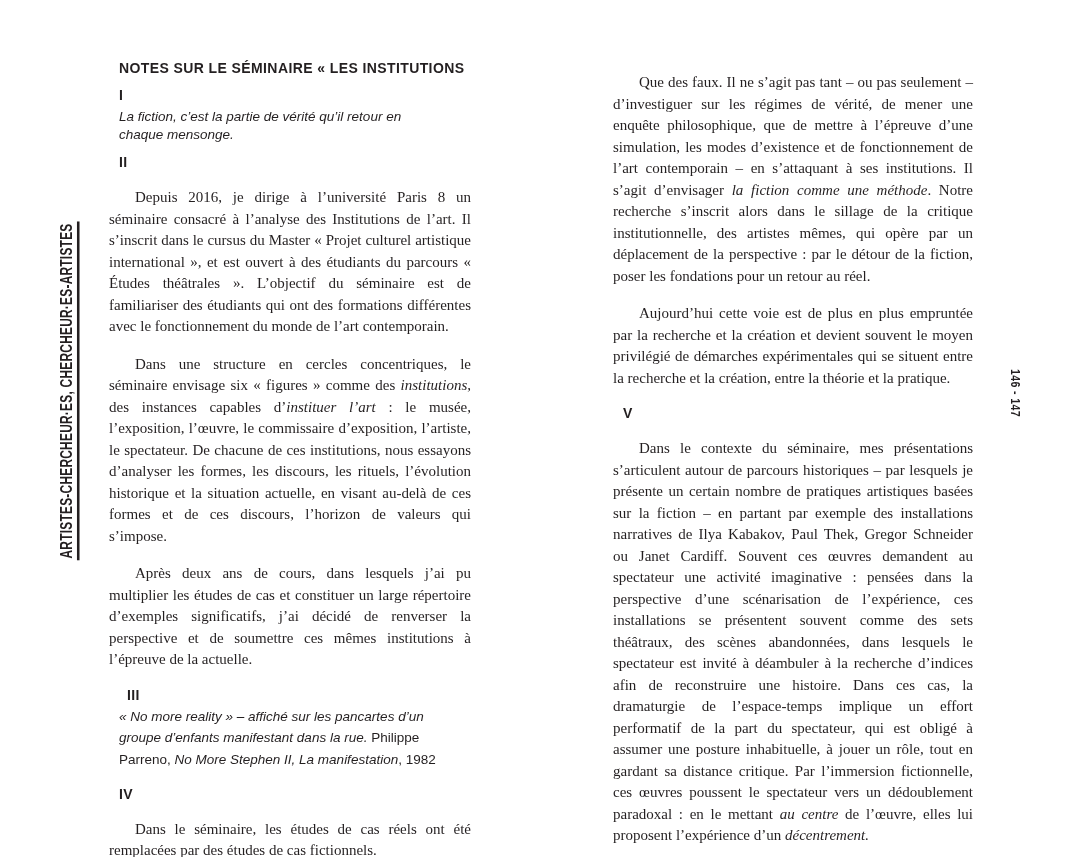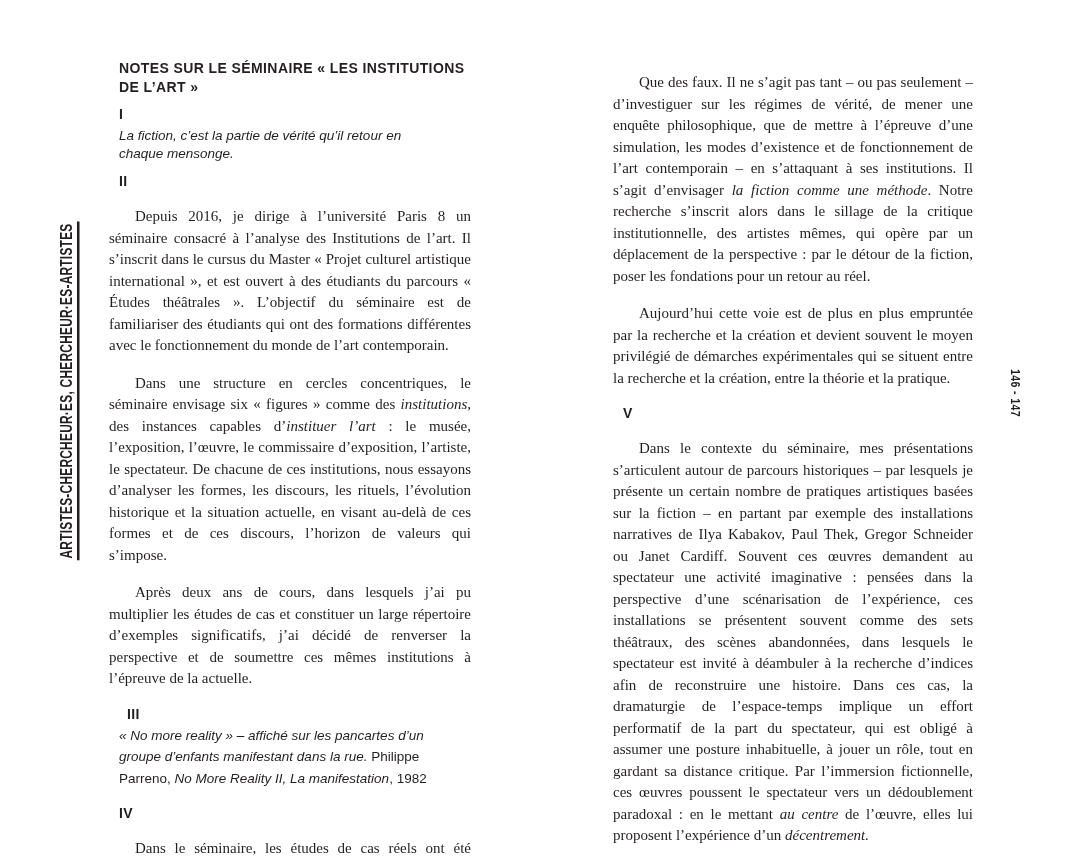--- a/index.html
+++ b/index.html
@@ -68,35 +68,34 @@
 
 <div class="spread">
 
   <div class="spine-label">ARTISTES-CHERCHEUR·ES, CHERCHEUR·ES-ARTISTES</div>
 
   <div class="folio">146 - 147</div>
 
   <section class="col col-left">
     <h1 class="page-title">
       <span>NOTES SUR LE SÉMINAIRE « LES INSTITUTIONS</span>
-      <span>DE L’ART »</span>
     </h1>
 
     <h2 class="sec-label mt-i">I</h2>
     <p class="epigraph"><em>La fiction, c’est la partie de vérité qu’il retour en chaque mensonge.</em></p>
 
     <h2 class="sec-label mt-ii">II</h2>
     <div>
         <p class="body"><span>Depuis 2016, je dirige à l’université Paris 8 un séminaire consacré à l’analyse des Institutions de l’art. Il s’inscrit dans le cursus du Master « Projet culturel artistique international », et est ouvert à des étudiants du parcours « Études théâtrales ». L’objectif du séminaire est de familiariser des étudiants qui ont des formations différentes avec le fonctionnement du monde de l’art contemporain.</span></p>
         <p class="body"><span>Dans une structure en cercles concentriques, le séminaire envisage six « figures » comme des </span><em>institutions</em><span>, des instances capables d’</span><em>instituer l’art</em><span> : le musée, l’exposition, l’œuvre, le commissaire d’exposition, l’artiste, le spectateur. De chacune de ces institutions, nous essayons d’analyser les formes, les discours, les rituels, l’évolution historique et la situation actuelle, en visant au-delà de ces formes et de ces discours, l’horizon de valeurs qui s’impose.</span></p>
         <p class="body"><span>Après deux ans de cours, dans lesquels j’ai pu multiplier les études de cas et constituer un large répertoire d’exemples significatifs, j’ai décidé de renverser la perspective et de soumettre ces mêmes institutions à l’épreuve de la actuelle.</span></p>
       </div>
 
     <h2 class="sec-label mt-iii">III</h2>
-    <p class="caption"><em>« No more reality » – affiché sur les pancartes d’un groupe d’enfants manifestant dans la rue.</em><span> Philippe Parreno, </span><em>No More Reality II, La manifestation</em><span>, 1982</span></p>
+    <p class="caption"><em>« No more reality » – affiché sur les pancartes d’un groupe d’enfants manifestant dans la rue.</em><span> Philippe Parreno, </span><em>No More Stephen II, La manifestation</em><span>, 1982</span></p>
 
     <h2 class="sec-label mt-iv">IV</h2>
     <div>
         <p class="body"><span>Dans le séminaire, les études de cas réels ont été remplacées par des études de cas fictionnels.</span></p>
       </div>
   </section>
 
   <section class="col col-right">
     <div>
         <p class="body"><span>Que des faux. Il ne s’agit pas tant – ou pas seulement – d’investiguer sur les régimes de vérité, de mener une enquête philosophique, que de mettre à l’épreuve d’une simulation, les modes d’existence et de fonctionnement de l’art contemporain – en s’attaquant à ses institutions. Il s’agit d’envisager </span><em>la fiction comme une méthode</em><span>. Notre recherche s’inscrit alors dans le sillage de la critique institutionnelle, des artistes mêmes, qui opère par un déplacement de la perspective : par le détour de la fiction, poser les fondations pour un retour au réel.</span></p>

